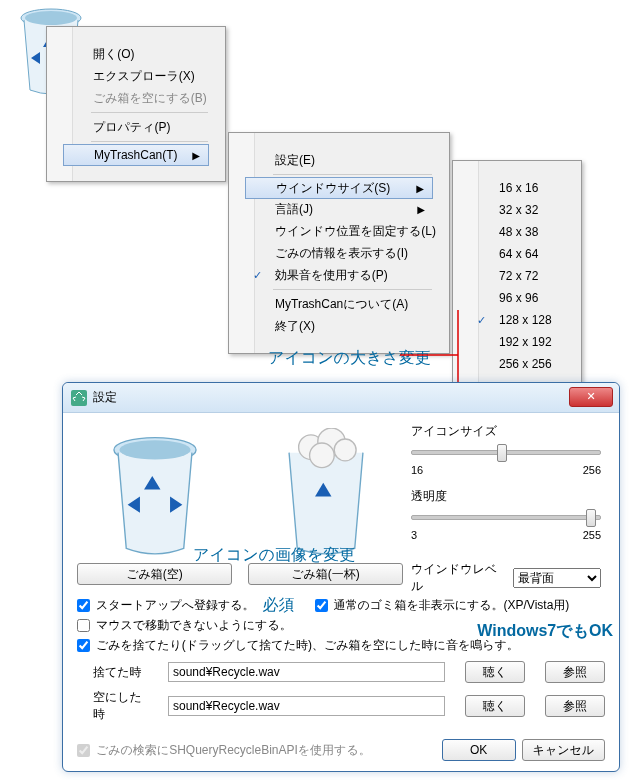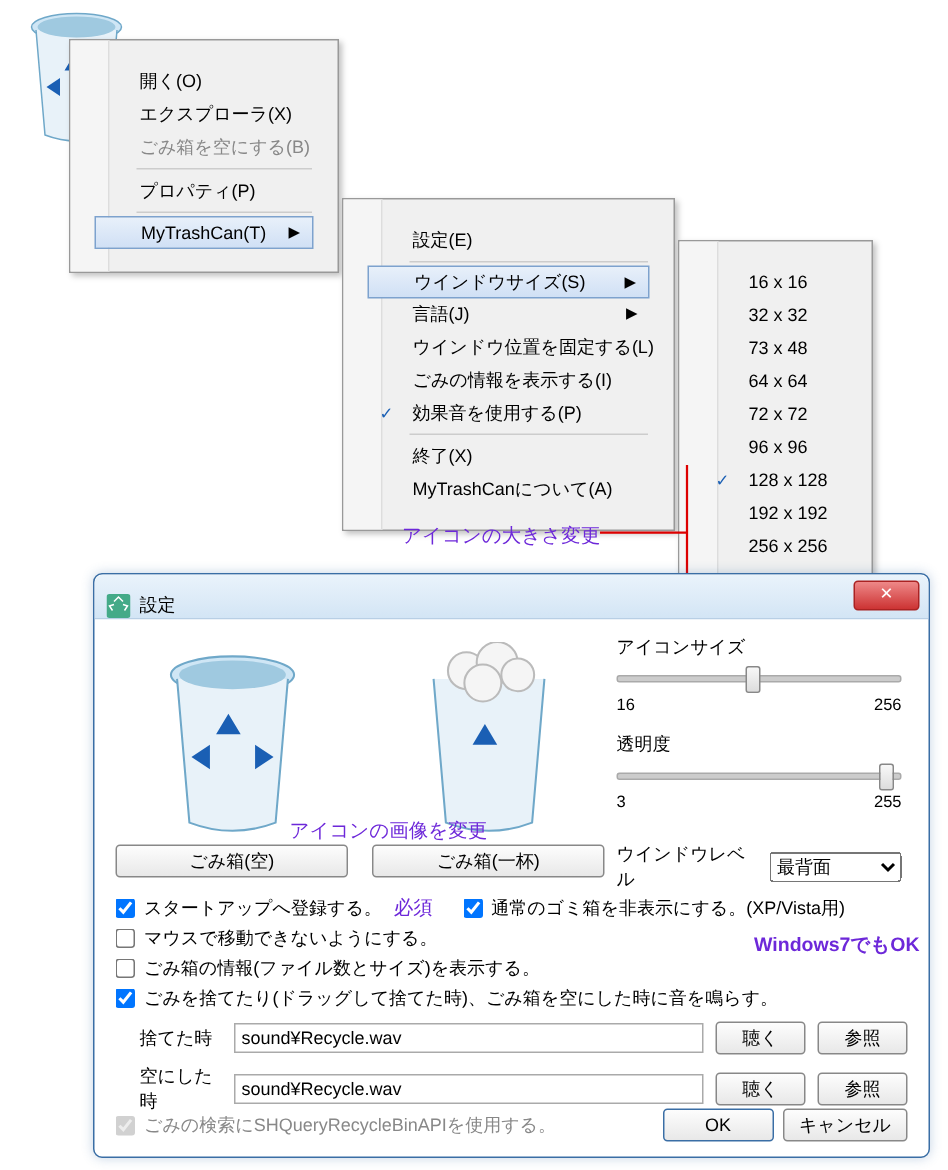--- a/index.html
+++ b/index.html
@@ -6,44 +6,44 @@
 body{width:632px;height:780px;background:#fff;font-size:12px;position:relative}
 .ctx{position:absolute;background:#f0f0f0;border:1px solid #999;box-shadow:2px 2px 4px rgba(0,0,0,0.25);padding:16px}
 .ctx-item{display:flex;align-items:center;height:22px;padding:0 24px 0 30px;cursor:default;position:relative;white-space:nowrap}
 .ctx-item.hl{background:linear-gradient(#e8f0fa,#d0e0f5);border:1px solid #7da2ce;border-radius:0;margin:-1px 0}
 .ctx-item.dis{color:#888}
 .ctx-sep{height:1px;background:#ccc;margin:3px 1px 3px 28px}
 .ctx-arrow{position:absolute;right:8px;font-size:10px}
 .ctx-check{position:absolute;left:8px;color:#1a5fb4;font-size:11px}
 .gutter{position:absolute;left:0;top:0;bottom:0;width:26px;border-right:1px solid #ddd;background:#f5f5f5}
 .bin-icon{position:absolute;top:2px;left:10px;width:82px;height:95px}
-.anno{color:#6d28d9;font-size:13px;position:absolute}
+.anno{color:#0369a1;font-size:16px;position:absolute}
 .anno-line{stroke:#d00;stroke-width:1.5;fill:none}
 .dlg{position:absolute;top:382px;left:62px;width:558px;height:390px;border:1px solid #3a6ea5;border-radius:6px;background:#fff;box-shadow:0 0 8px rgba(58,110,165,0.3)}
-.dlg-title{height:30px;background:linear-gradient(#eaf3fb,#d3e5f5);border-bottom:1px solid #b8cfe5;border-radius:6px 6px 0 0;display:flex;align-items:flex-end;padding:0 8px;font-size:12px}
+.dlg-title{height:30px;background:linear-gradient(#eaf3fb,#d3e5f5);border-bottom:1px solid #b8cfe5;border-radius:6px 6px 0 0;display:flex;align-items:center;padding:0 8px;font-size:12px}
 .dlg-title .ico{width:16px;height:16px;margin-right:6px}
 .dlg-close{position:absolute;right:6px;top:4px;width:44px;height:20px;background:linear-gradient(#e88,#c33);border:1px solid #a22;border-radius:3px;color:#fff;text-align:center;line-height:16px;font-size:11px}
 .dlg-body{padding:10px 14px}
 .preview-row{display:flex;gap:16px}
 .preview-col{display:flex;flex-direction:column;align-items:center;width:155px}
 .preview-img{width:155px;height:140px;display:flex;align-items:center;justify-content:center}
 .btn{background:linear-gradient(#fdfdfd,#e8e8e8);border:1px solid #888;border-radius:3px;height:22px;padding:0 10px;font-size:12px;cursor:pointer;min-width:60px}
 .btn-wide{width:155px}
 .sliders{position:absolute;top:40px;right:18px;width:190px}
 .slider-lbl{font-size:12px;margin-bottom:2px}
 .slider-track{height:20px;position:relative;margin-bottom:2px}
 .slider-track::before{content:"";position:absolute;top:8px;left:0;right:0;height:3px;background:#ccc;border:1px solid #aaa;border-radius:2px}
 .slider-thumb{position:absolute;top:2px;width:10px;height:18px;background:linear-gradient(#f8f8f8,#ddd);border:1px solid #888;border-radius:2px}
 .slider-ends{display:flex;justify-content:space-between;font-size:11px;margin-bottom:12px}
 .wlvl{display:flex;align-items:center;gap:6px;margin-top:20px}
 .wlvl select{width:90px;height:20px;font-size:12px}
 .chk-row{display:flex;align-items:center;gap:4px;height:20px;font-size:12px}
 .chk-row input{margin-right:2px}
 .chks{margin-top:10px}
-.sound-row{display:flex;align-items:center;gap:8px;margin-top:6px;padding-left:16px}
+.sound-row{display:flex;align-items:center;gap:20px;margin-top:6px;padding-left:16px}
 .sound-row .lbl{width:55px;font-size:12px}
 .sound-row input[type=text]{flex:1;height:20px;border:1px solid #aaa;padding:0 4px;font-size:12px}
 .dlg-foot{position:absolute;bottom:10px;left:14px;right:14px;display:flex;align-items:center}
 .dlg-foot .spacer{flex:1}
 </style>
 </head>
 <body>
 
 <div class="bin-icon">
 <svg viewBox="0 0 82 95">
@@ -95,37 +95,37 @@
     </div>
 <div class="ctx-item">
       <span>ごみの情報を表示する(I)</span>
     </div>
 <div class="ctx-item">
       <span class="ctx-check">✓</span>
       <span>効果音を使用する(P)</span>
     </div>
 <div class="ctx-sep"></div>
 <div class="ctx-item">
+      <span>MyTrashCanについて(A)</span>
+    </div>
+<div class="ctx-item">
       <span>終了(X)</span>
-    </div>
-<div class="ctx-item">
-      <span>MyTrashCanについて(A)</span>
     </div>
 </div>
 
 <div class="ctx" style="top:160px;left:452px;width:130px">
 <div class="gutter"></div>
 <div class="ctx-item">
       <span>16 x 16</span>
     </div>
 <div class="ctx-item">
       <span>32 x 32</span>
     </div>
 <div class="ctx-item">
-      <span>73 x 48</span>
+      <span>48 x 38</span>
     </div>
 <div class="ctx-item">
       <span>64 x 64</span>
     </div>
 <div class="ctx-item">
       <span>72 x 72</span>
     </div>
 <div class="ctx-item">
       <span>96 x 96</span>
     </div>
@@ -221,24 +221,20 @@
             <input type="checkbox" checked="" style="">
             <span>通常のゴミ箱を非表示にする。(XP/Vista用)</span>
           </label>
       </div>
       <div class="anno" style="top:238px;right:6px;font-weight:bold">Windows7でもOK</div>
       <label class="chk-row">
           <input type="checkbox" style="">
           <span>マウスで移動できないようにする。</span>
         </label>
       <label class="chk-row">
-          <input type="checkbox" style="">
-          <span>ごみ箱の情報(ファイル数とサイズ)を表示する。</span>
-        </label>
-      <label class="chk-row">
           <input type="checkbox" checked="" style="">
           <span>ごみを捨てたり(ドラッグして捨てた時)、ごみ箱を空にした時に音を鳴らす。</span>
         </label>
 
       <div class="sound-row">
         <span class="lbl">捨てた時</span>
         <input type="text" value="sound¥Recycle.wav" style="">
         <button class="btn">聴く</button>
         <button class="btn">参照</button>
       </div>

